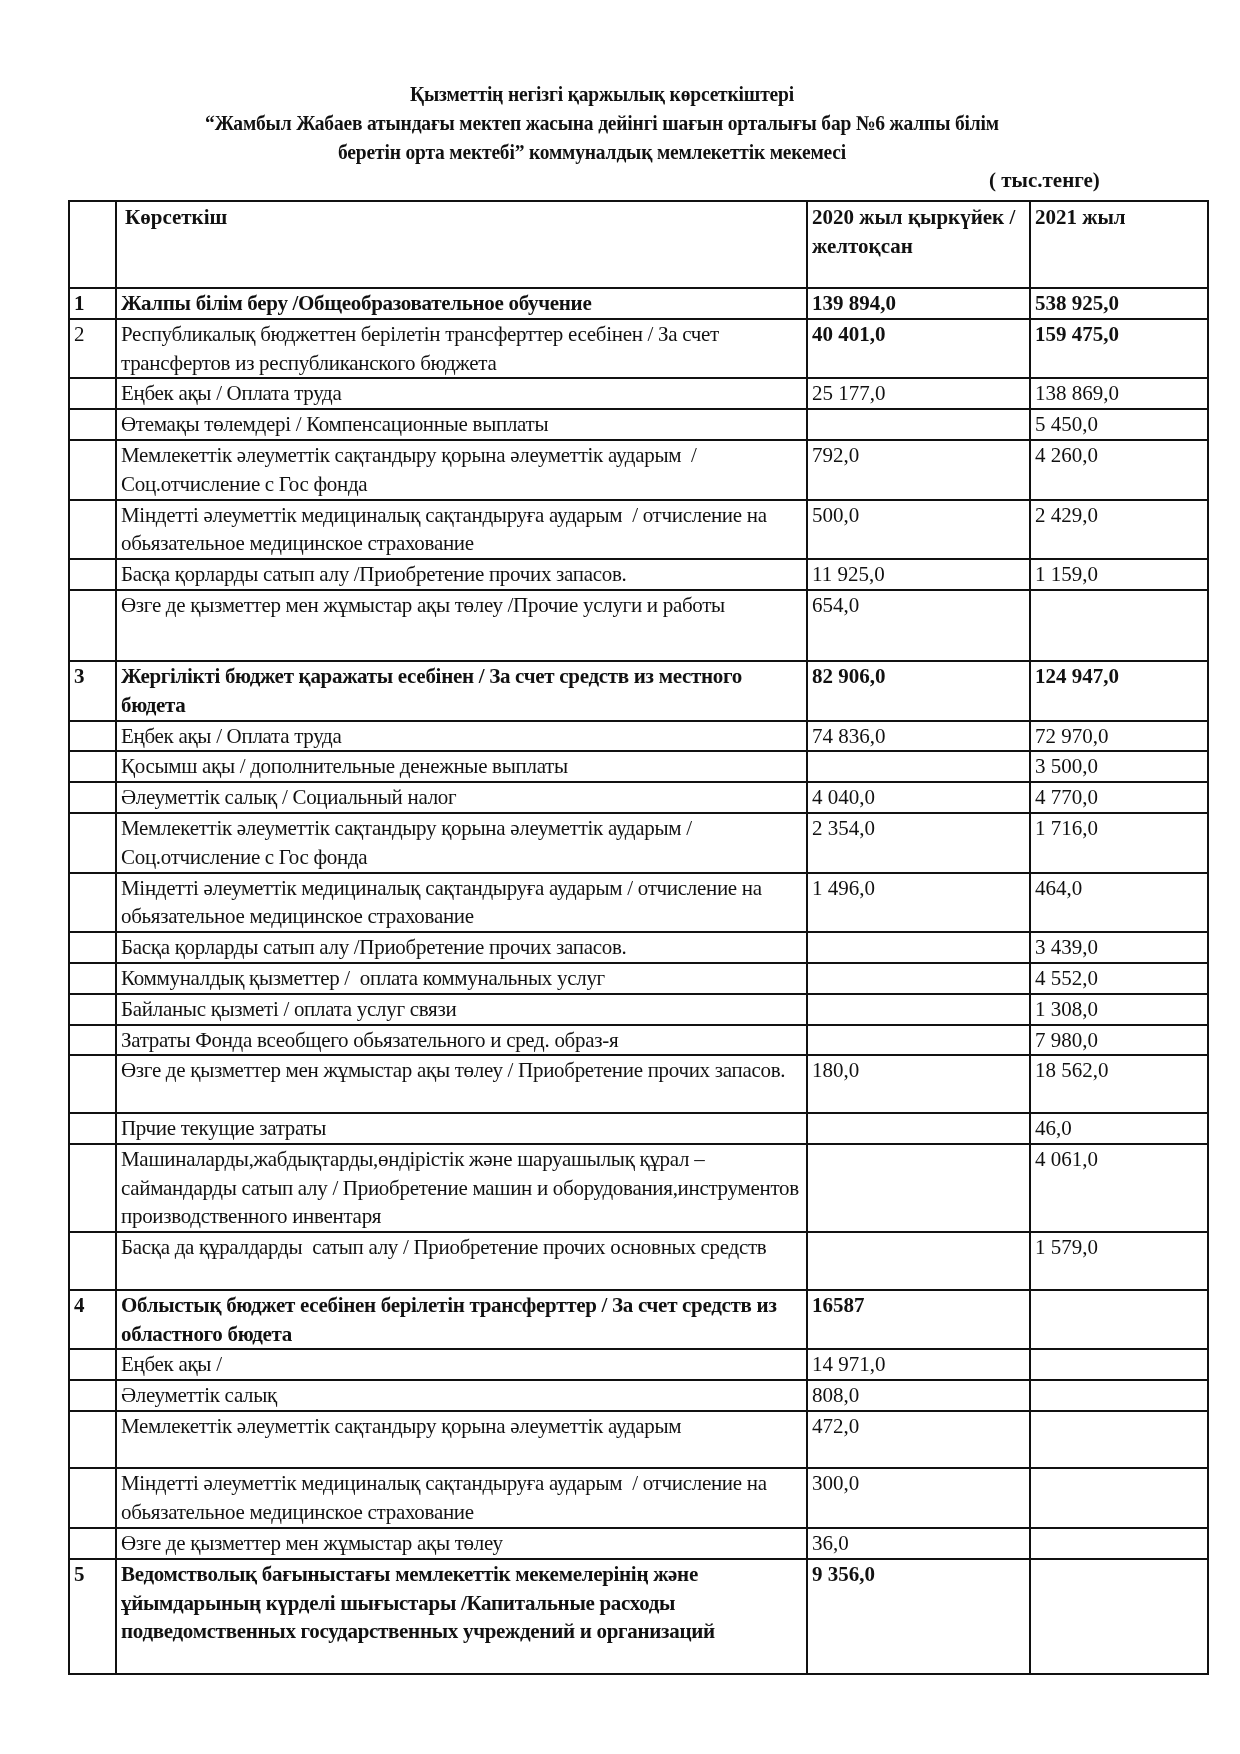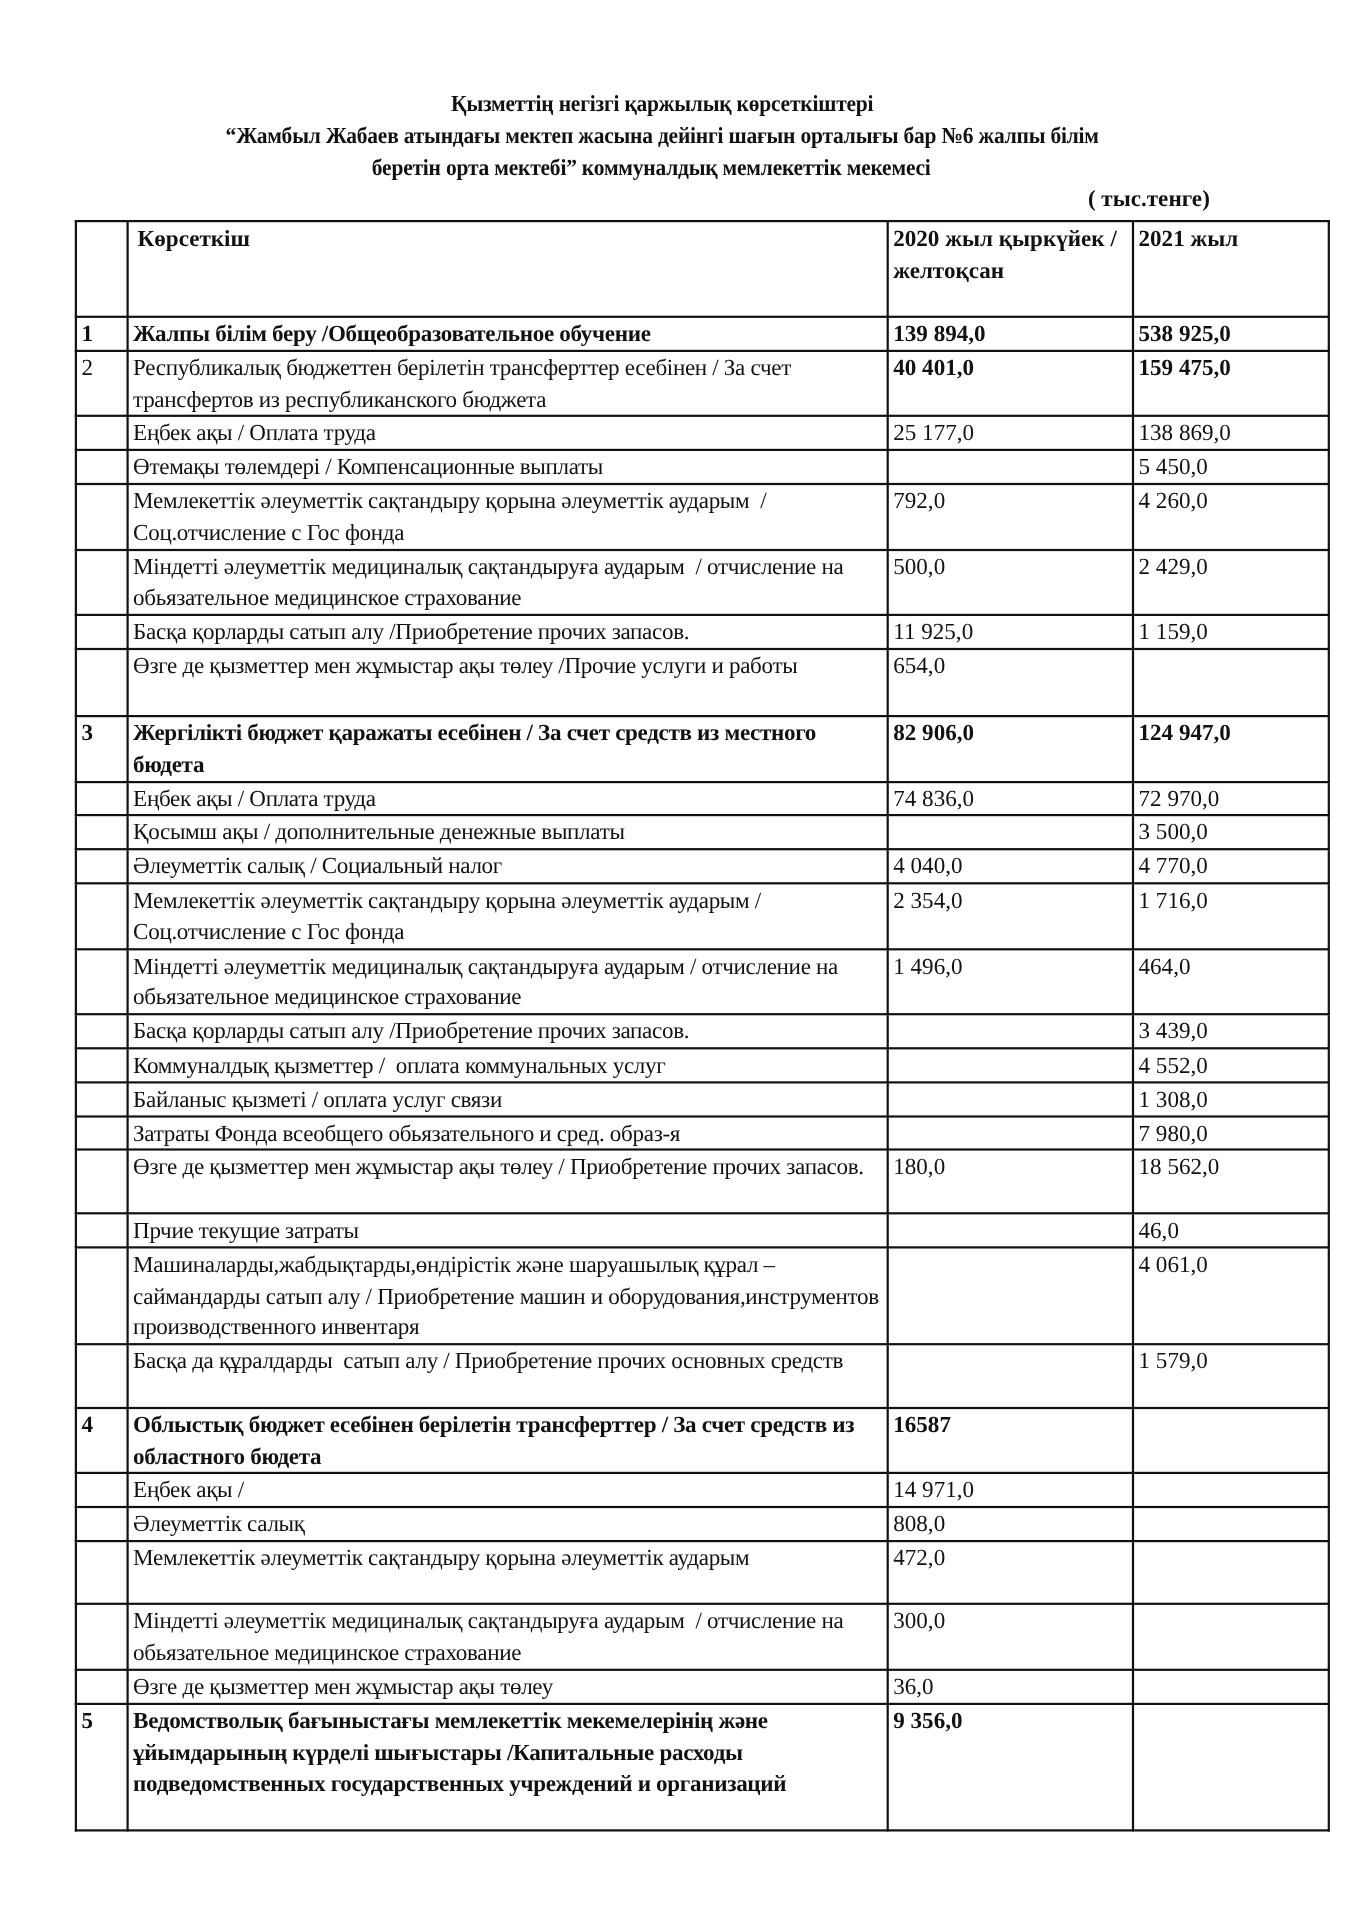--- a/index.html
+++ b/index.html
@@ -157,21 +157,21 @@
         <td class="v2021"><span class="cell-text">2 429,0</span></td>
       </tr>
       <tr style="height: 28.8px;">
         <td class="num"><span class="cell-text"></span></td>
         <td class="name">
           <span class="name-text">Басқа қорларды сатып алу /Приобретение прочих запасов.</span>
         </td>
         <td class="v2020"><span class="cell-text">11 925,0</span></td>
         <td class="v2021"><span class="cell-text">1 159,0</span></td>
       </tr>
-      <tr style="height: 61px;">
+      <tr style="height: 71px;">
         <td class="num"><span class="cell-text"></span></td>
         <td class="name">
           <span class="name-text">Өзге де қызметтер мен жұмыстар ақы төлеу /Прочие услуги и работы</span>
         </td>
         <td class="v2020"><span class="cell-text">654,0</span></td>
         <td class="v2021"><span class="cell-text"></span></td>
       </tr>
       <tr class="bold" style="height: 57.6px;">
         <td class="num"><span class="cell-text">3</span></td>
         <td class="name">

